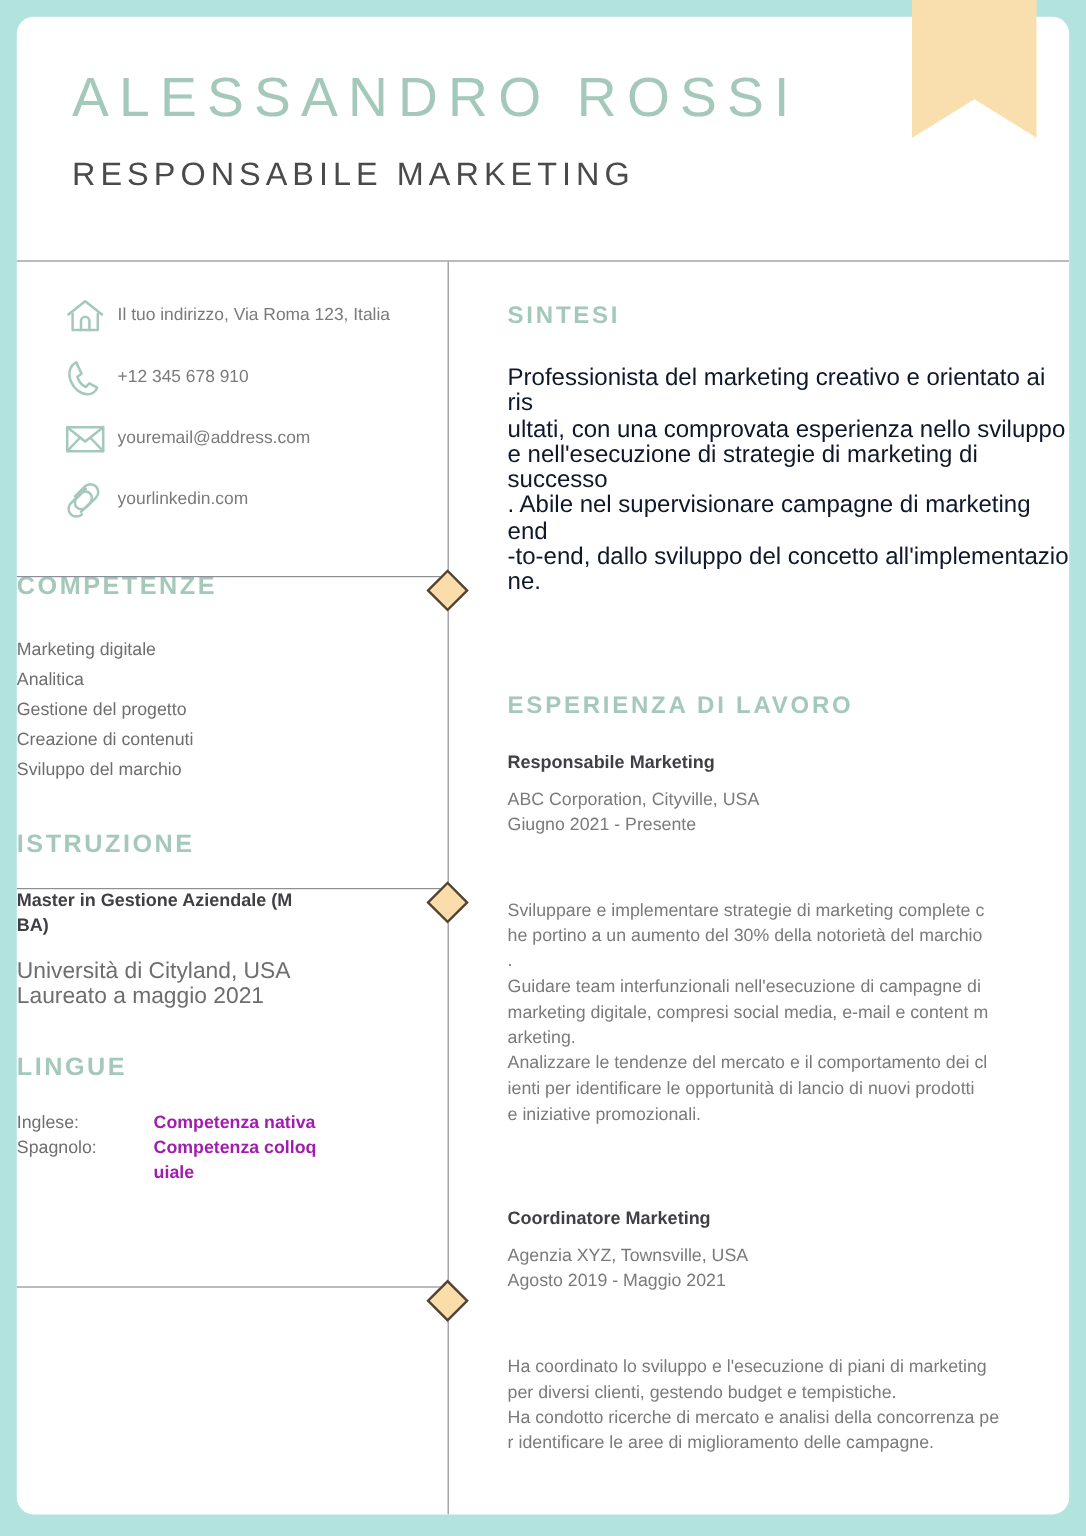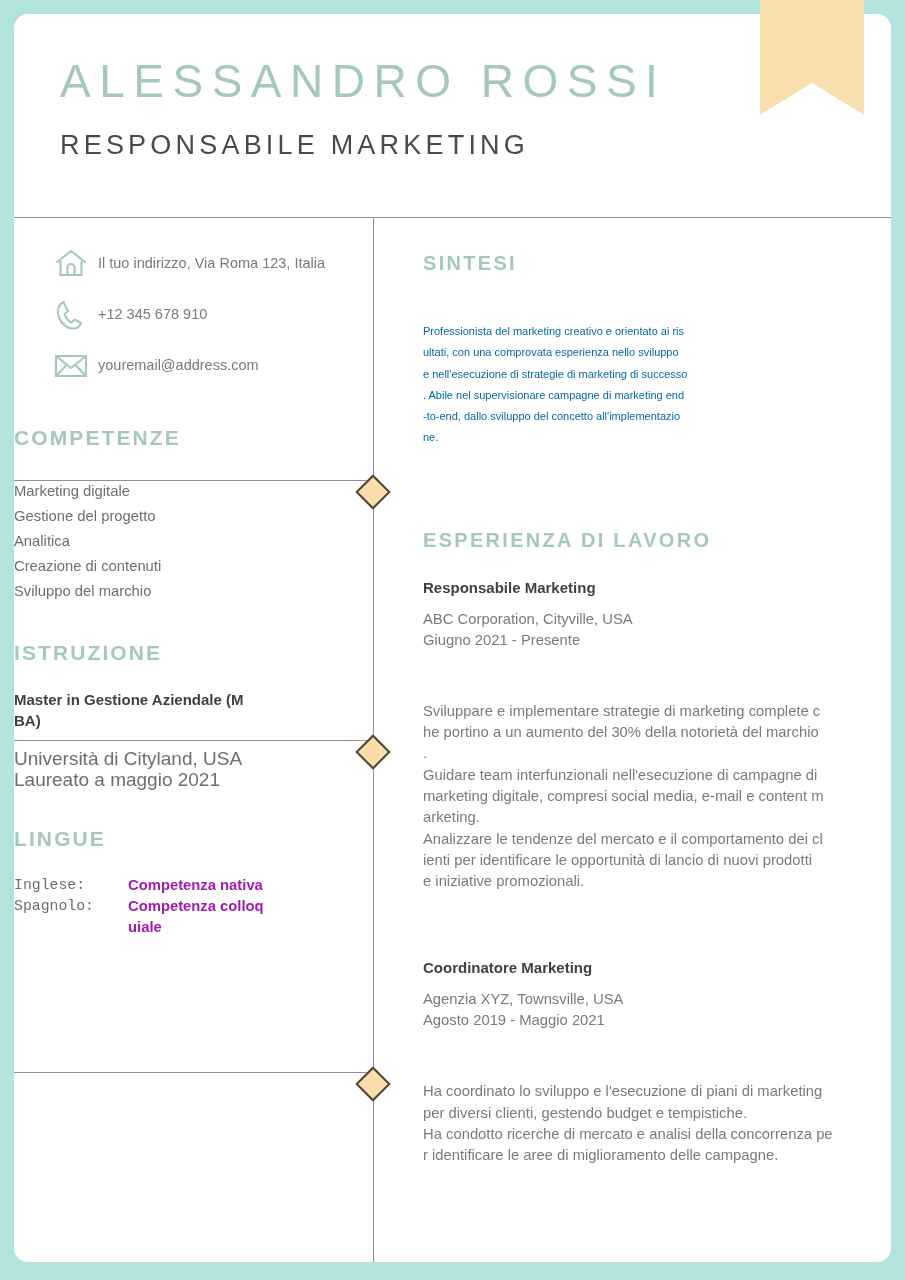--- a/index.html
+++ b/index.html
@@ -184,42 +184,42 @@
     font-size: 19px;
     line-height: 21px;
     white-space: pre-line;
   }
 
   .langs { padding-top: 38px; }
   .lang-grid {
     margin-top: 26px;
     display: flex;
   }
-  .lang-names { width: 114px; flex: 0 0 114px; font-family: Liberation Mono, monospace; }
+  .lang-names { width: 114px; flex: 0 0 114px; }
   .lang-name {
     color: #6e6e6e;
     font-size: 14.8px;
     line-height: 21px;
   }
   .lang-levels { flex: 1; }
   .lang-level {
     color: #a21caf;
     font-size: 14.8px;
     font-weight: 700;
     line-height: 21px;
     white-space: pre-line;
   }
 
   
   .right-sec { padding-left: 49px; }
   .summary { padding-top: 35px; }
   .summary-body {
-    margin-top: 48px;
-    color: #0369a1;
-    font-size: 11px;
+    margin-top: 32px;
+    color: #0f172a;
+    font-size: 20px;
     line-height: 21.3px;
     white-space: pre-line;
   }
 
   .exp { padding-top: 81px; }
   .exp-job { margin-top: 28px; }
   .exp-job.second { margin-top: 66px; }
   .exp-role {
     color: #3f3f44;
     font-size: 15px;
@@ -289,29 +289,38 @@
           <svg width="34" height="28" viewBox="0 0 34 28" fill="none" stroke="currentColor" stroke-width="2.1" stroke-linejoin="round" stroke-linecap="round">
             <rect x="2" y="4" width="30" height="20"></rect>
             <path d="M2 4 L17 16 L32 4"></path>
             <path d="M2 24 L12.5 13"></path>
             <path d="M32 24 L21.5 13"></path>
           </svg>
         </span>
         <span class="contact-text">youremail@address.com</span>
       </div>
 
+      <div class="contact-row">
+        <span class="contact-icon">
+          <svg width="32" height="32" viewBox="0 0 32 32" fill="none" stroke="currentColor" stroke-width="2.1" stroke-linejoin="round" stroke-linecap="round">
+            <path d="M17.5 6.5 L10 14 a5.5 5.5 0 0 0 7.8 7.8 L26 13.6 a6.5 6.5 0 0 0 -9.2 -9.2 L8.5 12.7"></path>
+            <path d="M13.5 25.5 L21 18 a5.5 5.5 0 0 0 -7.8 -7.8 L5 18.4 a6.5 6.5 0 0 0 9.2 9.2"></path>
+          </svg>
+        </span>
+        <span class="contact-text">yourlinkedin.com</span>
+      </div>
 
     </div>
 
     <div class="left-sec skills">
       <div class="sec-head">COMPETENZE</div>
       <div class="skill-list">
         <div class="skill-item">Marketing digitale</div>
+        <div class="skill-item">Analitica</div>
         <div class="skill-item">Gestione del progetto</div>
-        <div class="skill-item">Analitica</div>
         <div class="skill-item">Creazione di contenuti</div>
         <div class="skill-item">Sviluppo del marchio</div>
       </div>
     </div>
 
     <div class="left-sec edu">
       <div class="sec-head">ISTRUZIONE</div>
 
       <div class="edu-block">
         <div class="edu-degree">Master in Gestione Aziendale (M

